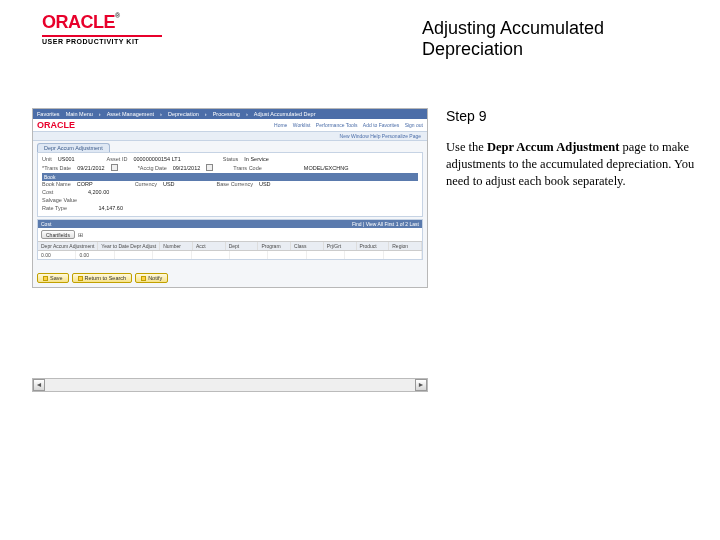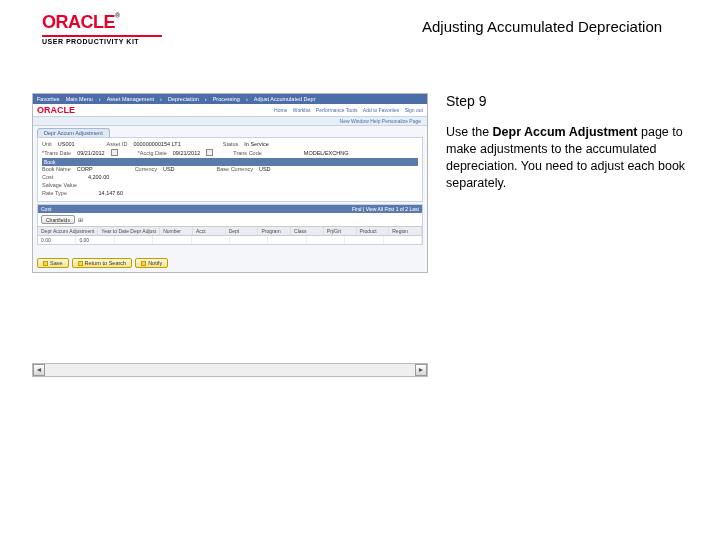--- a/index.html
+++ b/index.html
@@ -33,21 +33,21 @@
     font-size: 7px;
     letter-spacing: 0.5px;
     color: #000;
     font-weight: bold;
     padding-top: 1px;
   }
   .title-area {
     flex: 1;
     text-align: left;
     padding-left: 260px;
-    font-size: 15px;
+    font-size: 18px;
     color: #000;
     padding-top: 6px;
   }
   .content {
     display: flex;
     padding: 40px 12px 0 32px;
     gap: 18px;
   }
   .screenshot-pane {
     width: 396px;
@@ -212,20 +212,21 @@
   }
   .step-label {
     font-size: 14px;
     color: #000;
     margin-bottom: 15px;
   }
   .instruction-text {
     font-size: 12.5px;
     line-height: 1.35;
     color: #000;
+    font-family: Liberation Serif, serif;
   }
   .instruction-text b { font-weight: bold; }
 </style>
 </head>
 <body>
 
 <div class="header">
   <div class="logo-area">
     <div class="oracle-logo">
       <span>ORACLE</span><sup>®</sup>

